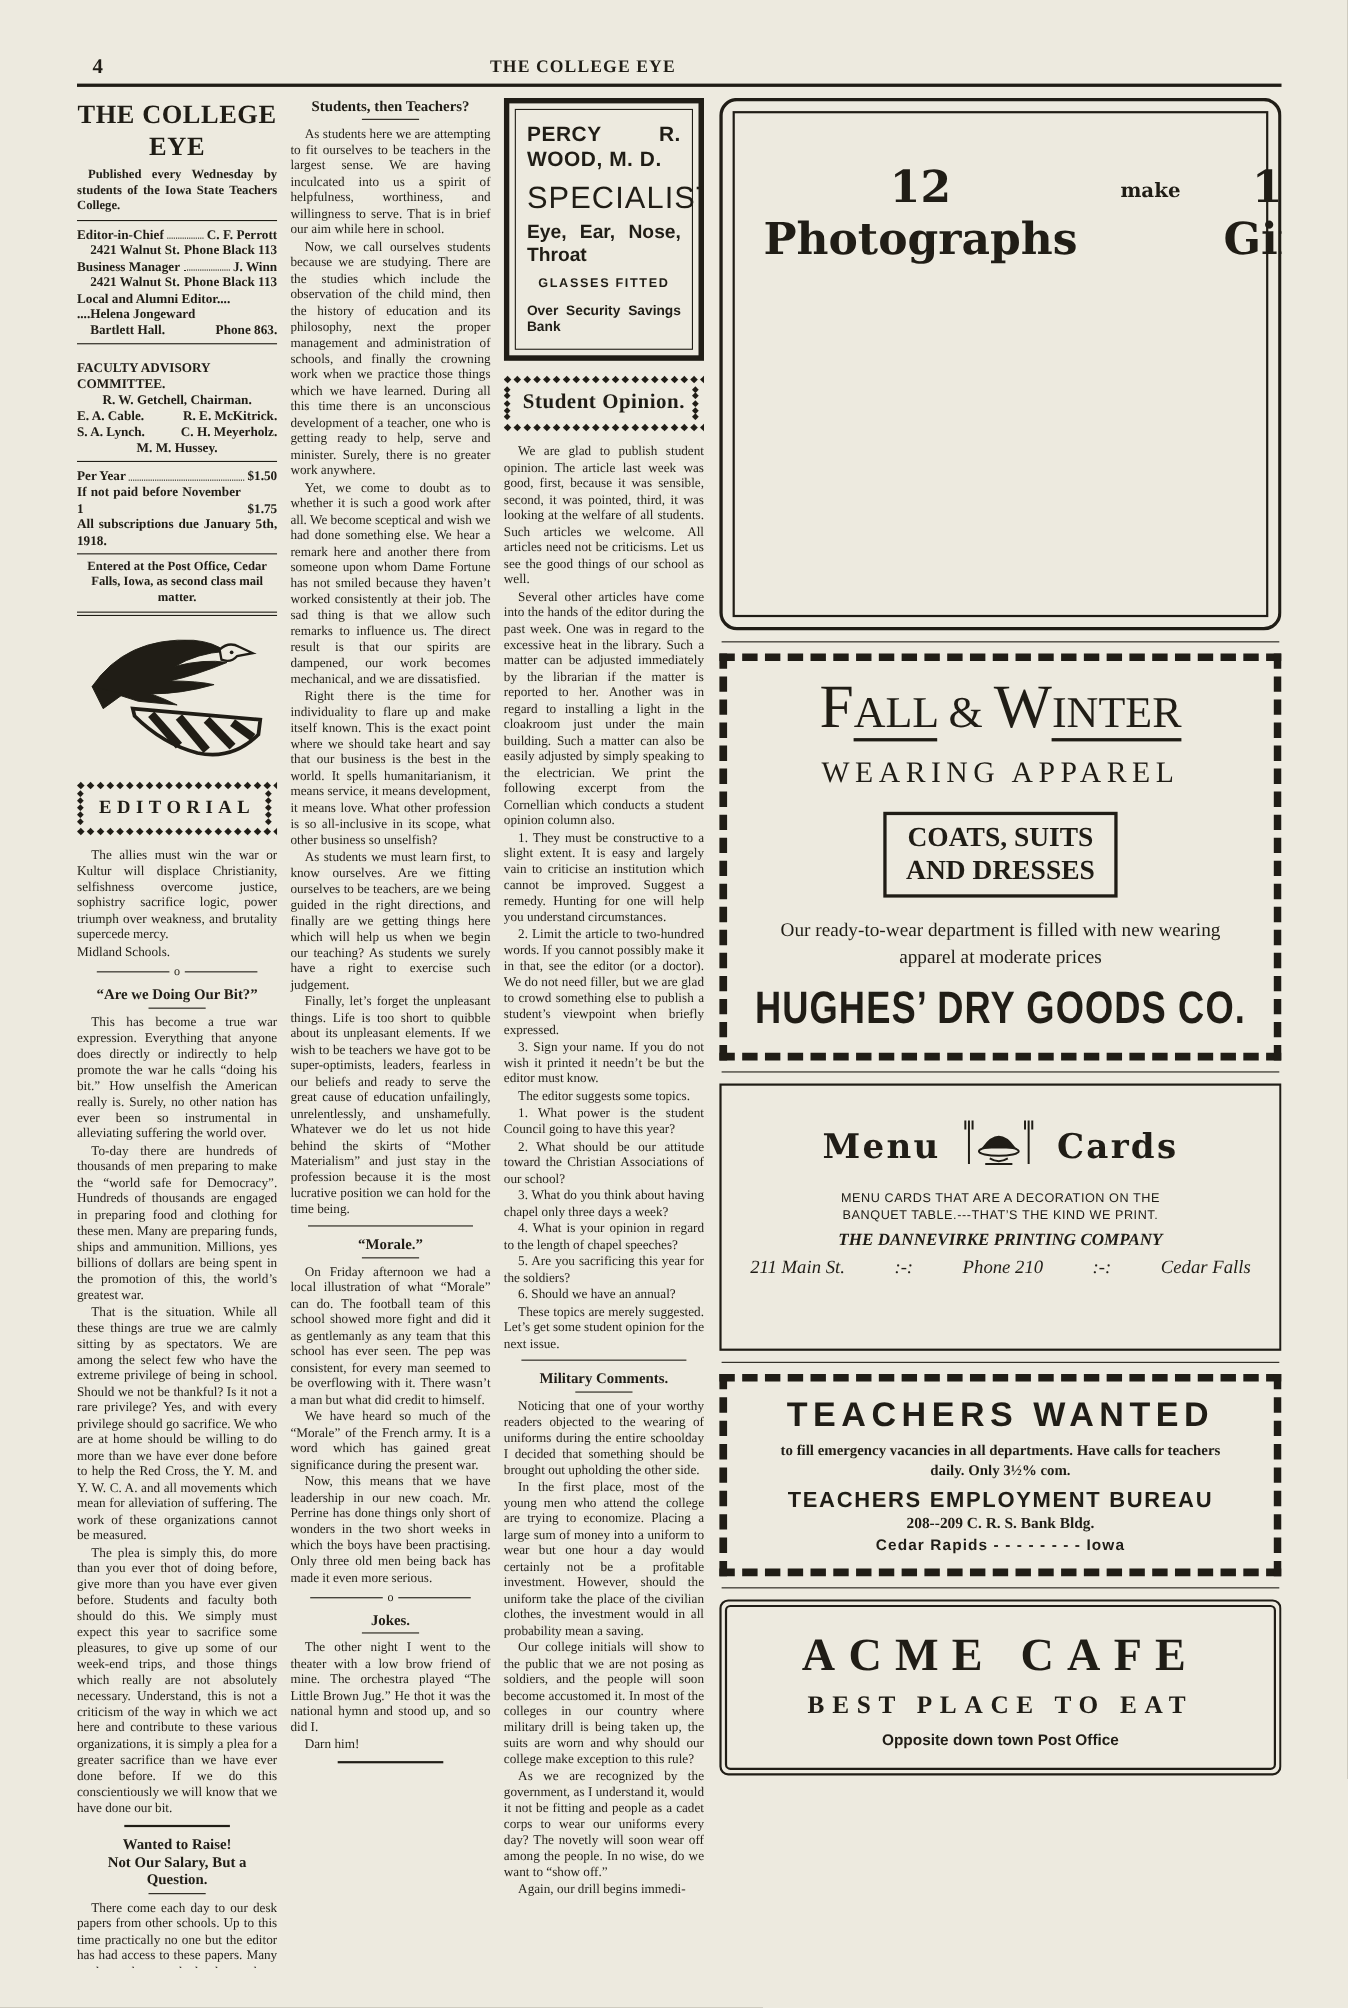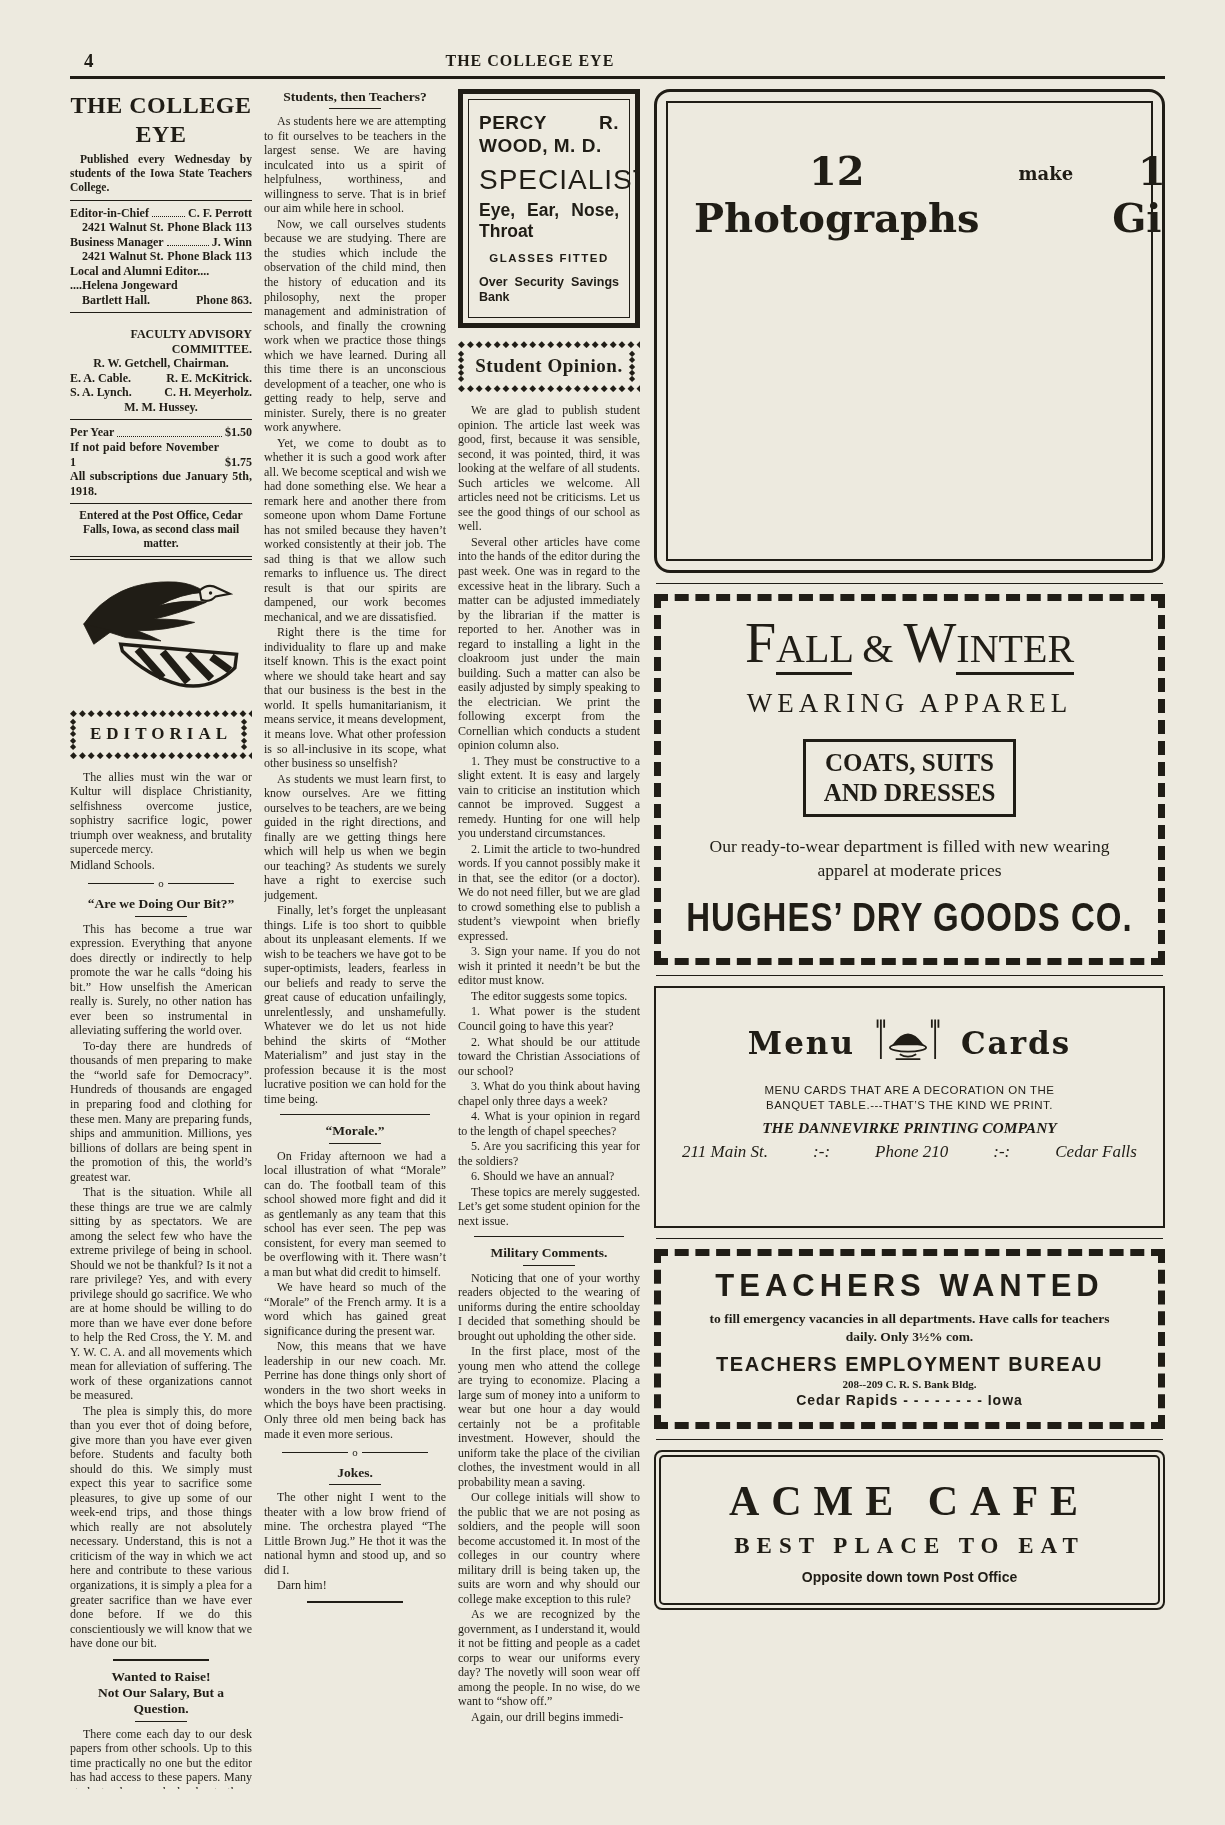--- a/index.html
+++ b/index.html
@@ -19,21 +19,21 @@
   .rule1{border-top:1.5px solid #201d16;margin:5px 0;}
   .rule2{border-top:1px solid #201d16;border-bottom:1px solid #201d16;height:2px;margin:5px 0;}
   .end-rule{width:96px;border-top:2.5px solid #201d16;margin:8px auto;}
   .mast-title{font-size:24px;font-weight:bold;text-align:center;letter-spacing:.5px;margin:2px 0 4px;}
   .row{display:flex;justify-content:space-between;align-items:flex-end;}
   .row .leader{flex:1;border-bottom:1.6px dotted #201d16;margin:0 3px 3px;}
   .ind{padding-left:12px;}
   .ctr{text-align:center;}
   .rt{text-align:left;}
   .b{font-weight:bold;}
-  .fac-h{text-align:right;font-weight:bold;margin-top:14px;}
+  .fac-h{text-align:left;font-weight:bold;margin-top:14px;}
   .eagle-wrap{text-align:center;margin:12px 0 6px;}
   
   .orn-box{margin:8px 0 10px;}
   .orn-row{font-size:9px;letter-spacing:2px;white-space:nowrap;overflow:hidden;line-height:1;color:#201d16;}
   .orn-mid{display:flex;align-items:center;}
   .orn-side{width:11px;font-size:8px;line-height:.8;word-break:break-all;white-space:normal;letter-spacing:0;}
   .orn-title{flex:1;text-align:center;font-weight:bold;font-size:17px;letter-spacing:5px;padding:6px 0;}
   .orn-title.so{letter-spacing:.5px;font-size:19px;}
   .art-title{text-align:center;font-weight:bold;font-size:13.5px;margin:7px 0 3px;}
   .t-underline::after{content:"";display:block;width:52px;border-top:1.5px solid #201d16;margin:3px auto 5px;}
@@ -70,21 +70,21 @@
   .menu-box{border:2.5px solid #201d16;padding:28px 16px 64px;text-align:center;}
   .menu-title-row{display:flex;align-items:center;justify-content:center;gap:16px;margin-bottom:14px;}
   .menu-word{font-size:31px;font-weight:bold;letter-spacing:2px;font-family:"DejaVu Serif",serif;}
   .menu-l1,.menu-l2{font-family:"Liberation Sans",sans-serif;font-size:11.5px;letter-spacing:.5px;margin-top:3px;}
   .menu-co{font-style:italic;font-weight:bold;font-size:15.5px;margin-top:8px;}
   .menu-addr{display:flex;justify-content:space-between;font-style:italic;font-size:17px;margin-top:5px;padding:0 10px;}
   .tw-box{border:7px dashed #201d16;padding:12px 14px 14px;text-align:center;}
   .tw-title{font-family:"Liberation Sans",sans-serif;font-weight:bold;font-size:31px;letter-spacing:5px;}
   .tw-body{font-size:13.5px;font-weight:bold;max-width:430px;margin:6px auto 8px;line-height:1.3;}
   .tw-bureau{font-family:"Liberation Sans",sans-serif;font-weight:bold;font-size:20px;letter-spacing:1.5px;}
-  .tw-addr{font-weight:bold;font-size:11px;margin-top:2px;}
+  .tw-addr{font-weight:bold;font-size:14px;margin-top:2px;}
   .tw-city{font-family:"Liberation Sans",sans-serif;font-weight:bold;font-size:14px;margin-top:2px;letter-spacing:1px;}
   .acme-out{border:2px solid #201d16;border-radius:8px;padding:3px;}
   .acme-in{border:2px solid #201d16;border-radius:5px;text-align:center;padding:20px 8px 18px;}
   .acme-title{font-size:42px;font-weight:bold;letter-spacing:12px;}
   .acme-sub{font-size:23px;font-weight:bold;letter-spacing:7px;margin-top:8px;}
   .acme-loc{font-family:"Liberation Sans",sans-serif;font-weight:bold;font-size:14px;margin-top:10px;}
 </style>
 </head>
 <body>
 

